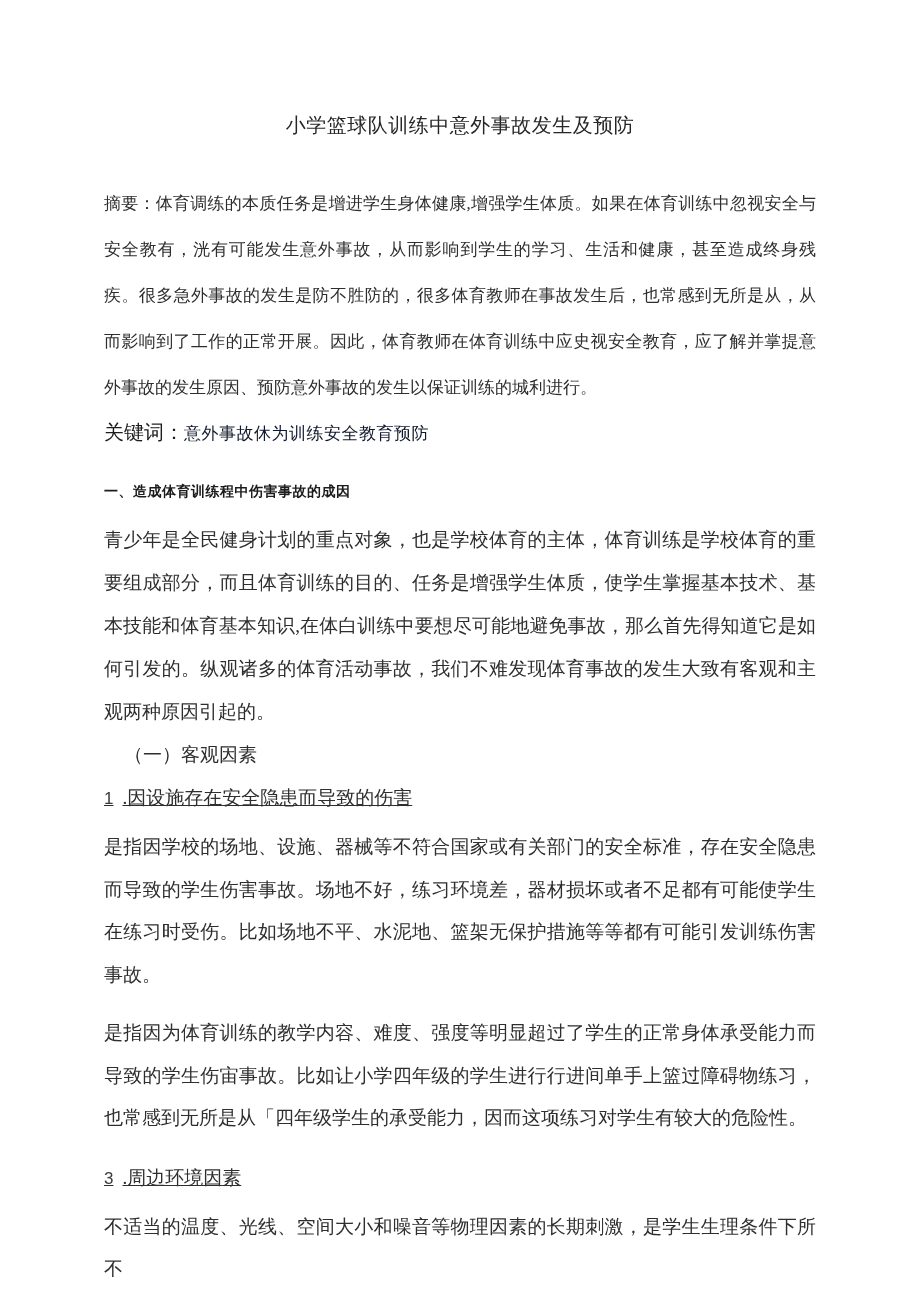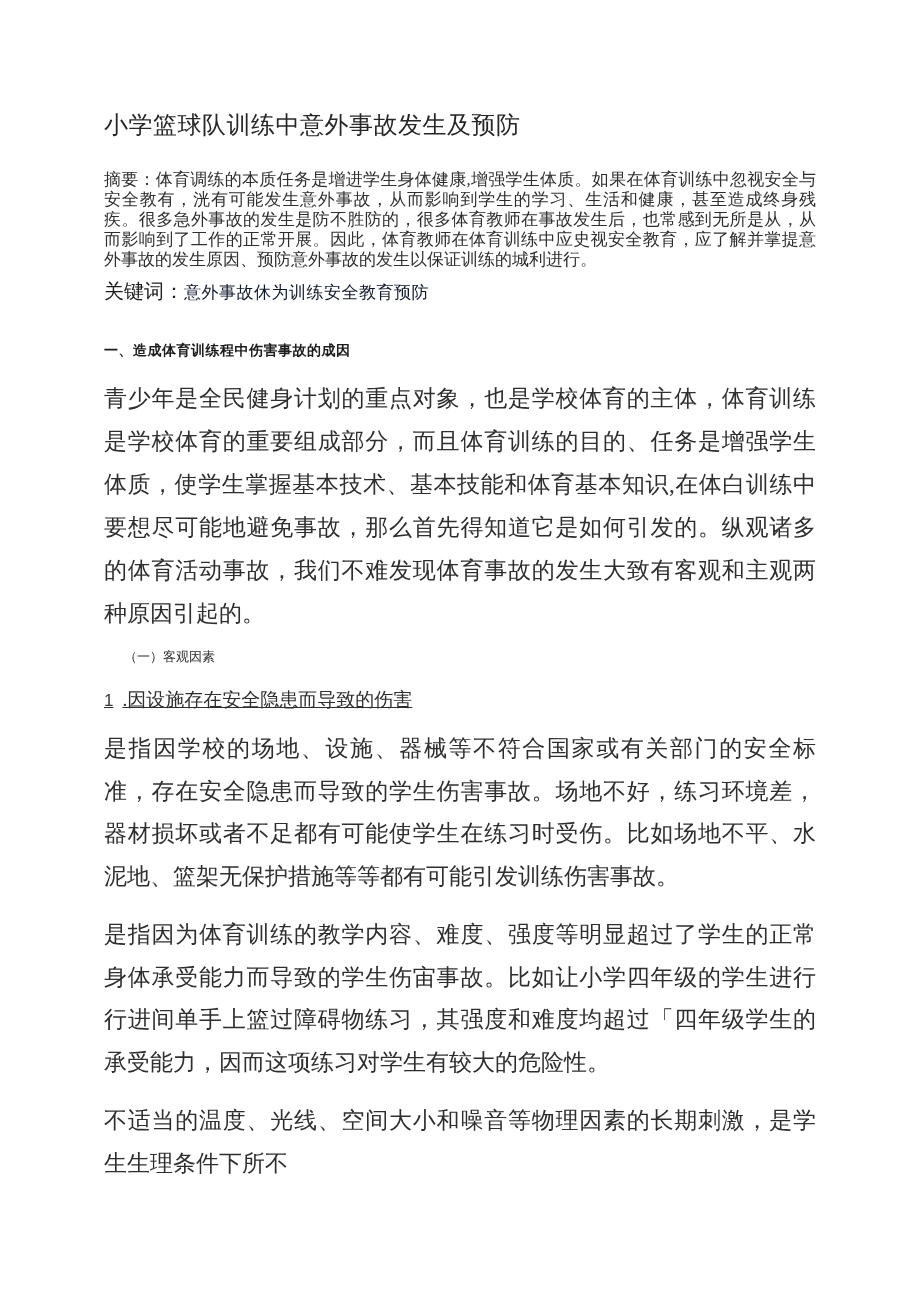--- a/index.html
+++ b/index.html
@@ -14,32 +14,32 @@
     background: #ffffff;
     overflow: hidden;
     font-family: "Liberation Serif", serif;
     color: #2e2e2e;
   }
   .content {
     padding: 107px 104px 0 104px;
   }
   .doc-title {
     margin: 0;
-    text-align: left;
+    text-align: center;
     font-family: "Liberation Serif", serif;
     font-weight: 400;
-    font-size: 24px;
+    font-size: 20px;
     line-height: 36px;
     color: #262626;
     letter-spacing: 0.5px;
   }
   .abstract {
-    margin: 27px 0 0 0;
+    margin: 38px 0 0 0;
     font-size: 17px;
-    line-height: 20px;
+    line-height: 46px;
     text-align: justify;
     color: #2e2e2e;
   }
   .keywords {
     margin: 6px 0 0 0;
     line-height: 30px;
   }
   .keywords-label {
     font-family: "Liberation Sans", sans-serif;
     font-weight: 400;
@@ -55,45 +55,45 @@
     margin: 26px 0 0 0;
     font-family: "Liberation Sans", sans-serif;
     font-weight: 700;
     font-size: 14px;
     line-height: 32px;
     color: #1c1c1c;
     letter-spacing: 0.5px;
   }
   .intro {
     margin: 11px 0 0 0;
-    font-size: 23px;
+    font-size: 19px;
     line-height: 43px;
     text-align: justify;
   }
   .subsection {
     margin: 0;
     padding-left: 20px;
-    font-size: 13px;
+    font-size: 19px;
     line-height: 43px;
   }
   .item-heading {
     margin: 0 0 6px 0;
     font-size: 19px;
     line-height: 43px;
     text-decoration: underline;
   }
   .item-number {
     font-family: "Liberation Sans", sans-serif;
     font-size: 17px;
     color: #3a3a3a;
     margin-right: 9px;
   }
   .item-para {
     margin: 0 0 16px 0;
-    font-size: 23px;
+    font-size: 19px;
     line-height: 42.5px;
     text-align: justify;
   }
 </style>
 </head>
 <body>
 
 <div class="page">
   <div class="content">
 
@@ -107,19 +107,20 @@
 
     <p class="intro">青少年是全民健身计划的重点对象，也是学校体育的主体，体育训练是学校体育的重要组成部分，而且体育训练的目的、任务是增强学生体质，使学生掌握基本技术、基本技能和体育基本知识,在体白训练中要想尽可能地避免事故，那么首先得知道它是如何引发的。纵观诸多的体育活动事故，我们不难发现体育事故的发生大致有客观和主观两种原因引起的。</p>
 
     <p class="subsection">（一）客观因素</p>
 
     <p class="item-heading"><span class="item-number">1</span><span>.因设施存在安全隐患而导致的伤害</span></p>
 
     <p class="item-para">是指因学校的场地、设施、器械等不符合国家或有关部门的安全标准，存在安全隐患而导致的学生伤害事故。场地不好，练习环境差，器材损坏或者不足都有可能使学生在练习时受伤。比如场地不平、水泥地、篮架无保护措施等等都有可能引发训练伤害事故。</p>
 
 
-    <p class="item-para">是指因为体育训练的教学内容、难度、强度等明显超过了学生的正常身体承受能力而导致的学生伤宙事故。比如让小学四年级的学生进行行进间单手上篮过障碍物练习，其强度和难度均超过「四年级学生的承受能力，因而这项练习对学生有较大的危险性。</p>
+    <p class="item-para">是指因为体育训练的教学内容、难度、强度等明显超过了学生的正常身体承受能力而导致的学生伤宙事故。比如让小学四年级的学生进行行进间单手上篮过障碍物练习，也常感到无所是从「四年级学生的承受能力，因而这项练习对学生有较大的危险性。</p>
 
+    <p class="item-heading"><span class="item-number">3</span><span>.周边环境因素</span></p>
 
     <p class="item-para">不适当的温度、光线、空间大小和噪音等物理因素的长期刺激，是学生生理条件下所不</p>
 
   </div>
 </div>
 
 </body></html>

